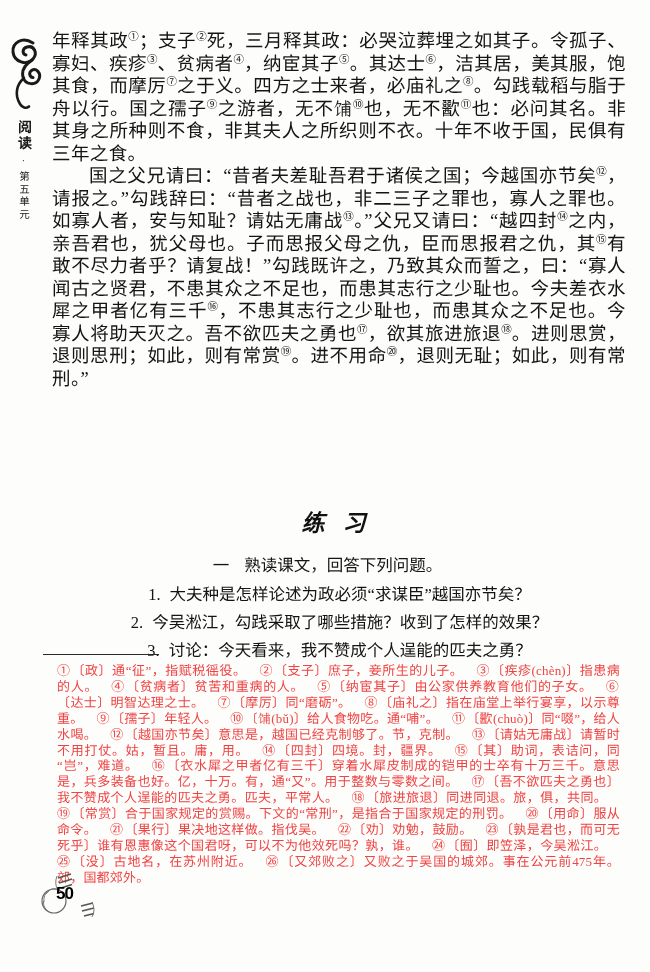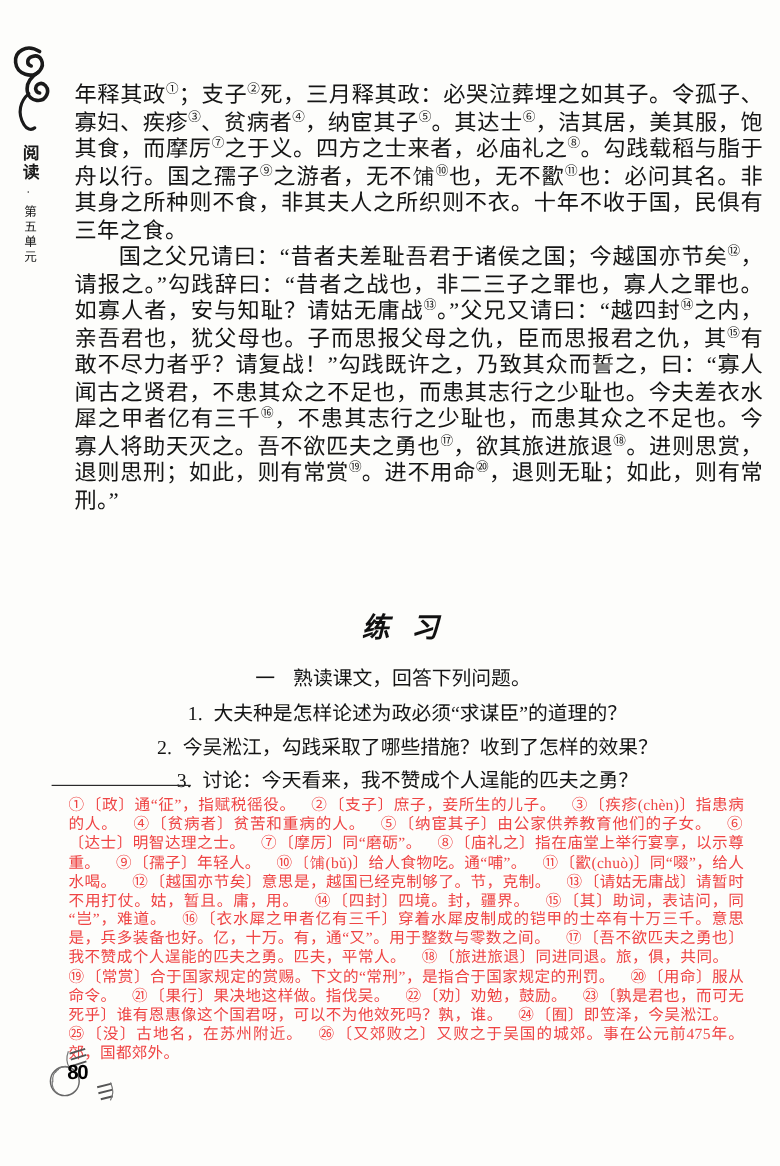--- a/index.html
+++ b/index.html
@@ -18,21 +18,21 @@
   .sidebar-vertical{
     position:absolute;left:13px;top:120px;height:130px;
     writing-mode:vertical-rl;text-orientation:upright;
     letter-spacing:2px;color:#1a1a1a;
   }
   .sb-section{font-size:14px;font-weight:bold;}
   .sb-dot{font-size:10px;margin:3px 0;}
   .sb-unit{font-size:10.5px;}
 
   
-  .main-text{position:absolute;left:62px;top:30px;width:574px;margin-top:39px;}
+  .main-text{position:absolute;left:52px;top:30px;width:574px;}
   .body-para{
     margin:0;font-size:18.5px;line-height:22.5px;
     text-align:justify;letter-spacing:0.4px;
   }
   .body-para.indent{text-indent:2em;}
   .body-para sup{font-size:10.5px;line-height:0;vertical-align:super;letter-spacing:0;}
 
   
   .exercises{position:absolute;left:45px;top:504px;width:565px;text-align:center;}
   .ex-heading{
@@ -84,33 +84,33 @@
       <p class="body-para">年释其政<sup>①</sup>；支子<sup>②</sup>死，三月释其政：必哭泣葬埋之如其子。令孤子、寡妇、疾疹<sup>③</sup>、贫病者<sup>④</sup>，纳宦其子<sup>⑤</sup>。其达士<sup>⑥</sup>，洁其居，美其服，饱其食，而摩厉<sup>⑦</sup>之于义。四方之士来者，必庙礼之<sup>⑧</sup>。勾践载稻与脂于舟以行。国之孺子<sup>⑨</sup>之游者，无不𫗦<sup>⑩</sup>也，无不歠<sup>⑪</sup>也：必问其名。非其身之所种则不食，非其夫人之所织则不衣。十年不收于国，民俱有三年之食。</p>
       <p class="body-para indent">国之父兄请曰：“昔者夫差耻吾君于诸侯之国；今越国亦节矣<sup>⑫</sup>，请报之。”勾践辞曰：“昔者之战也，非二三子之罪也，寡人之罪也。如寡人者，安与知耻？请姑无庸战<sup>⑬</sup>。”父兄又请曰：“越四封<sup>⑭</sup>之内，亲吾君也，犹父母也。子而思报父母之仇，臣而思报君之仇，其<sup>⑮</sup>有敢不尽力者乎？请复战！”勾践既许之，乃致其众而誓之，曰：“寡人闻古之贤君，不患其众之不足也，而患其志行之少耻也。今夫差衣水犀之甲者亿有三千<sup>⑯</sup>，不患其志行之少耻也，而患其众之不足也。今寡人将助天灭之。吾不欲匹夫之勇也<sup>⑰</sup>，欲其旅进旅退<sup>⑱</sup>。进则思赏，退则思刑；如此，则有常赏<sup>⑲</sup>。进不用命<sup>⑳</sup>，退则无耻；如此，则有常刑。”</p>
     </div>
 
   <div class="exercises">
     <h2 class="ex-heading">练习</h2>
     <div class="ex-lead">
       <span class="ex-marker">一</span><span>熟读课文，回答下列问题。</span>
     </div>
     <ol class="ex-items" id="ex-items">
-        <li><span class="ex-num">1.</span><span>大夫种是怎样论述为政必须“求谋臣”的道理的？</span></li>
+        <li><span class="ex-num">1.</span><span>大夫种是怎样论述为政必须“求谋臣”越国亦节矣？</span></li>
         <li><span class="ex-num">2.</span><span>今吴淞江，勾践采取了哪些措施？收到了怎样的效果？</span></li>
         <li><span class="ex-num">3.</span><span>讨论：今天看来，我不赞成个人逞能的匹夫之勇？</span></li>
       </ol>
   </div>
 
   <div class="fn-rule"></div>
   <div class="footnotes" id="footnotes"><span class="fn"><span class="fn-num">①</span>〔政〕通“征”，指赋税徭役。</span><span class="fn"><span class="fn-num">②</span>〔支子〕庶子，妾所生的儿子。</span><span class="fn"><span class="fn-num">③</span>〔疾疹(chèn)〕指患病的人。</span><span class="fn"><span class="fn-num">④</span>〔贫病者〕贫苦和重病的人。</span><span class="fn"><span class="fn-num">⑤</span>〔纳宦其子〕由公家供养教育他们的子女。</span><span class="fn"><span class="fn-num">⑥</span>〔达士〕明智达理之士。</span><span class="fn"><span class="fn-num">⑦</span>〔摩厉〕同“磨砺”。</span><span class="fn"><span class="fn-num">⑧</span>〔庙礼之〕指在庙堂上举行宴享，以示尊重。</span><span class="fn"><span class="fn-num">⑨</span>〔孺子〕年轻人。</span><span class="fn"><span class="fn-num">⑩</span>〔𫗦(bǔ)〕给人食物吃。通“哺”。</span><span class="fn"><span class="fn-num">⑪</span>〔歠(chuò)〕同“啜”，给人水喝。</span><span class="fn"><span class="fn-num">⑫</span>〔越国亦节矣〕意思是，越国已经克制够了。节，克制。</span><span class="fn"><span class="fn-num">⑬</span>〔请姑无庸战〕请暂时不用打仗。姑，暂且。庸，用。</span><span class="fn"><span class="fn-num">⑭</span>〔四封〕四境。封，疆界。</span><span class="fn"><span class="fn-num">⑮</span>〔其〕助词，表诘问，同“岂”，难道。</span><span class="fn"><span class="fn-num">⑯</span>〔衣水犀之甲者亿有三千〕穿着水犀皮制成的铠甲的士卒有十万三千。意思是，兵多装备也好。亿，十万。有，通“又”。用于整数与零数之间。</span><span class="fn"><span class="fn-num">⑰</span>〔吾不欲匹夫之勇也〕我不赞成个人逞能的匹夫之勇。匹夫，平常人。</span><span class="fn"><span class="fn-num">⑱</span>〔旅进旅退〕同进同退。旅，俱，共同。</span><span class="fn"><span class="fn-num">⑲</span>〔常赏〕合于国家规定的赏赐。下文的“常刑”，是指合于国家规定的刑罚。</span><span class="fn"><span class="fn-num">⑳</span>〔用命〕服从命令。</span><span class="fn"><span class="fn-num">㉑</span>〔果行〕果决地这样做。指伐吴。</span><span class="fn"><span class="fn-num">㉒</span>〔劝〕劝勉，鼓励。</span><span class="fn"><span class="fn-num">㉓</span>〔孰是君也，而可无死乎〕谁有恩惠像这个国君呀，可以不为他效死吗？孰，谁。</span><span class="fn"><span class="fn-num">㉔</span>〔囿〕即笠泽，今吴淞江。</span><span class="fn"><span class="fn-num">㉕</span>〔没〕古地名，在苏州附近。</span><span class="fn"><span class="fn-num">㉖</span>〔又郊败之〕又败之于吴国的城郊。事在公元前475年。郊，国都郊外。</span></div>
 
   <div class="pagenum-wrap">
     <svg width="80" height="60" viewBox="0 0 80 60" fill="none" xmlns="http://www.w3.org/2000/svg">
       <circle cx="20" cy="33" r="12" stroke="#666" stroke-width="1.2"></circle>
       <path d="M12 26 Q17 18 26 22 M10 34 Q9 26 15 23 M14 43 Q9 40 9.5 33" stroke="#777" stroke-width="1"></path>
       <path d="M24 10 l13 -4 M25 15 l13 -4 M27 20 l11 -3.5" stroke="#555" stroke-width="1.6"></path>
       <path d="M47 38 l12 -3 M48 43 l12 -3 M50 48 l10 -2.5" stroke="#555" stroke-width="1.6"></path>
       <path d="M23 8 Q20 16 24 22 M58 34 Q62 42 58 49" stroke="#777" stroke-width="1"></path>
     </svg>
-    <span class="pagenum">80</span>
+    <span class="pagenum">50</span>
   </div>
 
 </div>
 
 </body></html>

